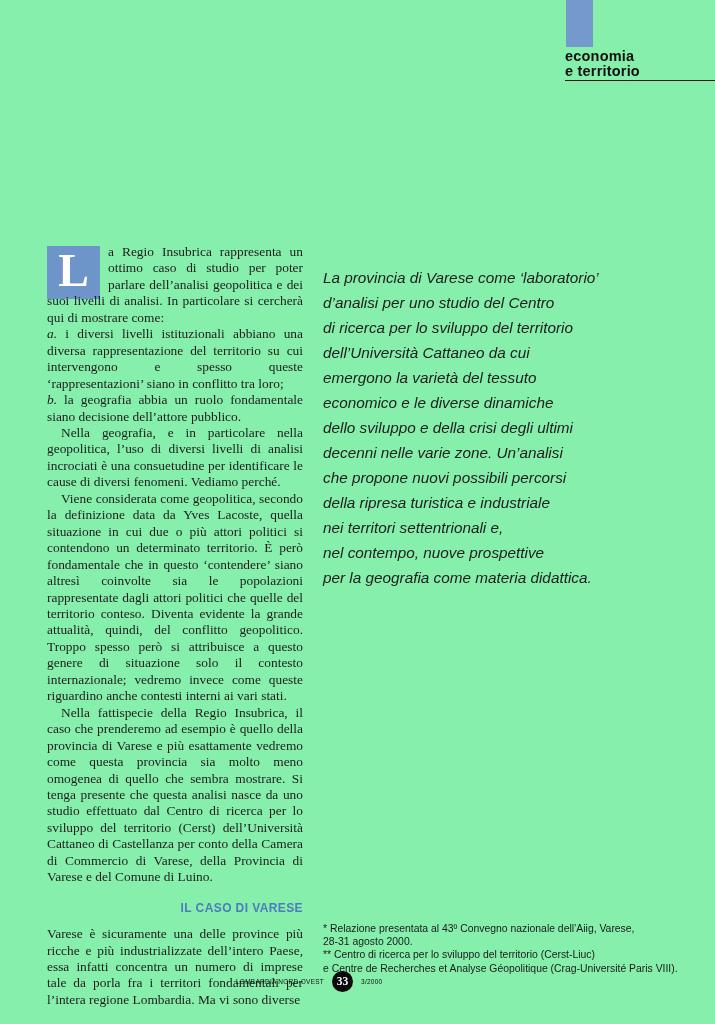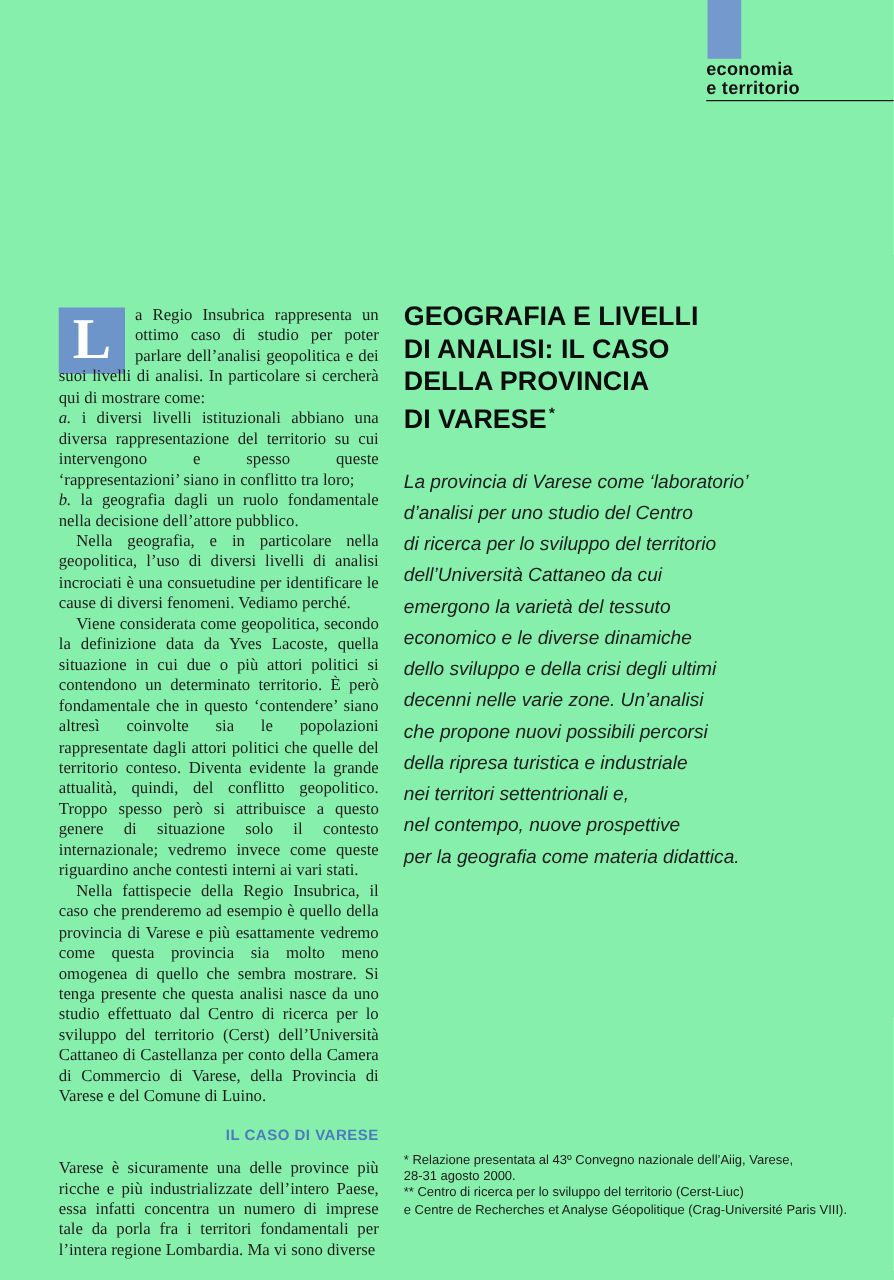--- a/index.html
+++ b/index.html
@@ -104,33 +104,29 @@
 <div class="page">
 
   <div class="color-block"></div>
   <div class="section-label">economia
 e territorio</div>
   <div class="header-rule"></div>
 
   <section class="col-left">
     <p class="para"><span class="dropcap">L</span><span>a Regio Insubrica rappresenta un ottimo caso di studio per poter parlare dell’analisi geopolitica e dei suoi livelli di analisi. In particolare si cercherà qui di mostrare come:</span></p>
     <p class="para"><span class="marker">a.</span> <span>i diversi livelli istituzionali abbiano una diversa rappresentazione del territorio su cui intervengono e spesso queste ‘rappresentazioni’ siano in conflitto tra loro;</span></p>
-    <p class="para"><span class="marker">b.</span> <span>la geografia dagli un ruolo fondamentale nella decisione dell’attore pubblico.</span></p>
+    <p class="para"><span class="marker">b.</span> <span>la geografia abbia un ruolo fondamentale siano decisione dell’attore pubblico.</span></p>
     <p class="para indent">Nella geografia, e in particolare nella geopolitica, l’uso di diversi livelli di analisi incrociati è una consuetudine per identificare le cause di diversi fenomeni. Vediamo perché.</p>
     <p class="para indent">Viene considerata come geopolitica, secondo la definizione data da Yves Lacoste, quella situazione in cui due o più attori politici si contendono un determinato territorio. È però fondamentale che in questo ‘contendere’ siano altresì coinvolte sia le popolazioni rappresentate dagli attori politici che quelle del territorio conteso. Diventa evidente la grande attualità, quindi, del conflitto geopolitico. Troppo spesso però si attribuisce a questo genere di situazione solo il contesto internazionale; vedremo invece come queste riguardino anche contesti interni ai vari stati.</p>
     <p class="para indent">Nella fattispecie della Regio Insubrica, il caso che prenderemo ad esempio è quello della provincia di Varese e più esattamente vedremo come questa provincia sia molto meno omogenea di quello che sembra mostrare. Si tenga presente che questa analisi nasce da uno studio effettuato dal Centro di ricerca per lo sviluppo del territorio (Cerst) dell’Università Cattaneo di Castellanza per conto della Camera di Commercio di Varese, della Provincia di Varese e del Comune di Luino.</p>
     <h2 class="subheading">IL CASO DI VARESE</h2>
     <p class="para">Varese è sicuramente una delle province più ricche e più industrializzate dell’intero Paese, essa infatti concentra un numero di imprese tale da porla fra i territori fondamentali per l’intera regione Lombardia. Ma vi sono diverse</p>
   </section>
 
   <section class="col-right">
-    <h1 class="article-title"><span class="pre">GEOGRAFIA E LIVELLI
-DI ANALISI: IL CASO
-DELLA PROVINCIA
-DI VARESE</span><sup>*</sup></h1>
     <div class="standfirst pre">La provincia di Varese come ‘laboratorio’
 d’analisi per uno studio del Centro
 di ricerca per lo sviluppo del territorio
 dell’Università Cattaneo da cui
 emergono la varietà del tessuto
 economico e le diverse dinamiche
 dello sviluppo e della crisi degli ultimi
 decenni nelle varie zone. Un’analisi
 che propone nuovi possibili percorsi
 della ripresa turistica e industriale
@@ -139,14 +135,21 @@
 per la geografia come materia didattica.</div>
   </section>
 
   <div class="footnotes">
     <div class="pre">* Relazione presentata al 43º Convegno nazionale dell’Aiig, Varese,
 28-31 agosto 2000.</div>
     <div class="pre">** Centro di ricerca per lo sviluppo del territorio (Cerst-Liuc)
 e Centre de Recherches et Analyse Géopolitique (Crag-Université Paris VIII).</div>
   </div>
 
+  <footer class="pagefooter">
+    <span class="journal">LOMBARDIA NORD-OVEST</span>
+    <span class="pagenum-circle">
+        <span>33</span>
+      </span>
+    <span class="issue">3/2000</span>
+  </footer>
 
 </div>
 
 </body></html>

